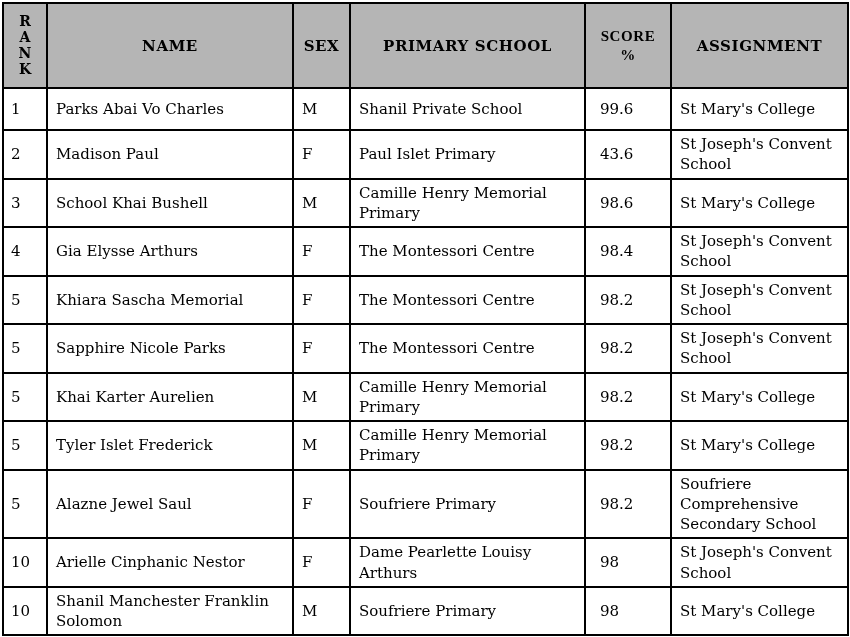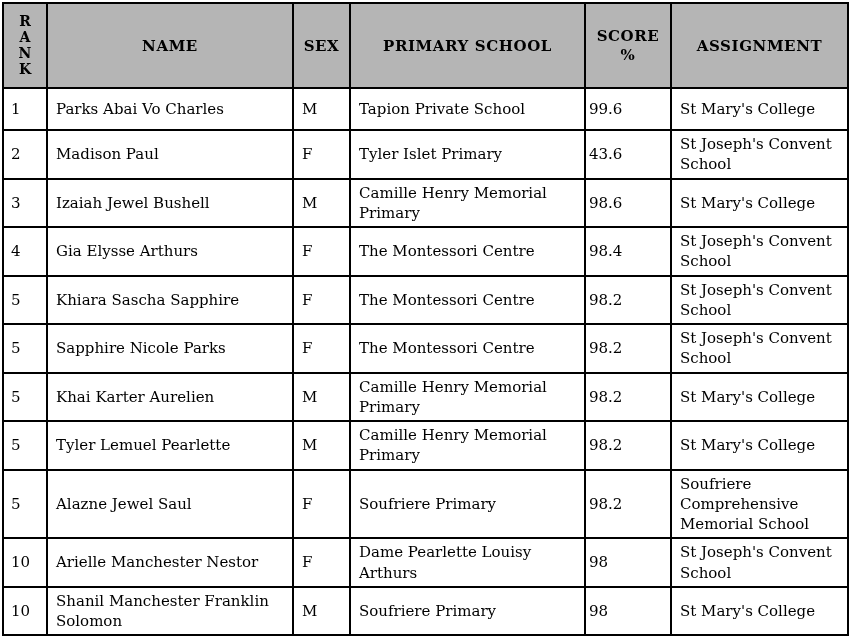--- a/index.html
+++ b/index.html
@@ -42,29 +42,29 @@
     padding: 3px 4px;
   }
   thead th .vstack {
     display: inline-block;
     width: 13px;
     word-break: break-all;
     line-height: 1.15;
     font-size: 14px;
     letter-spacing: 0;
   }
-  thead th.score-head { white-space: pre-line; line-height: 1.25; }
+  thead th.score-head { white-space: pre-line; line-height: 1.25; font-family: Liberation Serif, serif; }
 
   tbody td {
     font-size: 15px;
     line-height: 1.35;
     height: 42px;
   }
   tbody td.cell-rank  { padding-left: 7px; }
-  tbody td.cell-score { padding-left: 3px; border-radius: 9px; }
+  tbody td.cell-score { padding-left: 14px; border-radius: 9px; }
 </style>
 </head>
 <body>
 
 <table class="results">
   <colgroup>
     <col class="c-rank">
       <col class="c-name">
       <col class="c-sex">
     <col class="c-school">
@@ -80,55 +80,55 @@
       <th class="score-head">SCORE
 %</th>
       <th>ASSIGNMENT</th>
     </tr>
   </thead>
   <tbody>
   <tr>
     <td class="cell-rank">1</td>
     <td class="cell-name">Parks Abai Vo Charles</td>
     <td class="cell-sex">M</td>
-    <td class="cell-school">Tapion Private School</td>
+    <td class="cell-school">Shanil Private School</td>
     <td class="cell-score">99.6</td>
     <td class="cell-assign">St Mary's College</td>
   </tr>
 
   <tr>
     <td class="cell-rank">2</td>
     <td class="cell-name">Madison Paul</td>
     <td class="cell-sex">F</td>
-    <td class="cell-school">Tyler Islet Primary</td>
+    <td class="cell-school">Paul Islet Primary</td>
     <td class="cell-score">43.6</td>
     <td class="cell-assign">St Joseph's Convent School</td>
   </tr>
 
   <tr>
     <td class="cell-rank">3</td>
-    <td class="cell-name">Izaiah Jewel Bushell</td>
+    <td class="cell-name">School Khai Bushell</td>
     <td class="cell-sex">M</td>
     <td class="cell-school">Camille Henry Memorial Primary</td>
     <td class="cell-score">98.6</td>
     <td class="cell-assign">St Mary's College</td>
   </tr>
 
   <tr>
     <td class="cell-rank">4</td>
     <td class="cell-name">Gia Elysse Arthurs</td>
     <td class="cell-sex">F</td>
     <td class="cell-school">The Montessori Centre</td>
     <td class="cell-score">98.4</td>
     <td class="cell-assign">St Joseph's Convent School</td>
   </tr>
 
   <tr>
     <td class="cell-rank">5</td>
-    <td class="cell-name">Khiara Sascha Sapphire</td>
+    <td class="cell-name">Khiara Sascha Memorial</td>
     <td class="cell-sex">F</td>
     <td class="cell-school">The Montessori Centre</td>
     <td class="cell-score">98.2</td>
     <td class="cell-assign">St Joseph's Convent School</td>
   </tr>
 
   <tr>
     <td class="cell-rank">5</td>
     <td class="cell-name">Sapphire Nicole Parks</td>
     <td class="cell-sex">F</td>
@@ -141,39 +141,39 @@
     <td class="cell-rank">5</td>
     <td class="cell-name">Khai Karter Aurelien</td>
     <td class="cell-sex">M</td>
     <td class="cell-school">Camille Henry Memorial Primary</td>
     <td class="cell-score">98.2</td>
     <td class="cell-assign">St Mary's College</td>
   </tr>
 
   <tr>
     <td class="cell-rank">5</td>
-    <td class="cell-name">Tyler Lemuel Pearlette</td>
+    <td class="cell-name">Tyler Islet Frederick</td>
     <td class="cell-sex">M</td>
     <td class="cell-school">Camille Henry Memorial Primary</td>
     <td class="cell-score">98.2</td>
     <td class="cell-assign">St Mary's College</td>
   </tr>
 
   <tr>
     <td class="cell-rank">5</td>
     <td class="cell-name">Alazne Jewel Saul</td>
     <td class="cell-sex">F</td>
     <td class="cell-school">Soufriere Primary</td>
     <td class="cell-score">98.2</td>
-    <td class="cell-assign">Soufriere Comprehensive Memorial School</td>
+    <td class="cell-assign">Soufriere Comprehensive Secondary School</td>
   </tr>
 
   <tr>
     <td class="cell-rank">10</td>
-    <td class="cell-name">Arielle Manchester Nestor</td>
+    <td class="cell-name">Arielle Cinphanic Nestor</td>
     <td class="cell-sex">F</td>
     <td class="cell-school">Dame Pearlette Louisy Arthurs</td>
     <td class="cell-score">98</td>
     <td class="cell-assign">St Joseph's Convent School</td>
   </tr>
 
   <tr>
     <td class="cell-rank">10</td>
     <td class="cell-name">Shanil Manchester Franklin Solomon</td>
     <td class="cell-sex">M</td>

